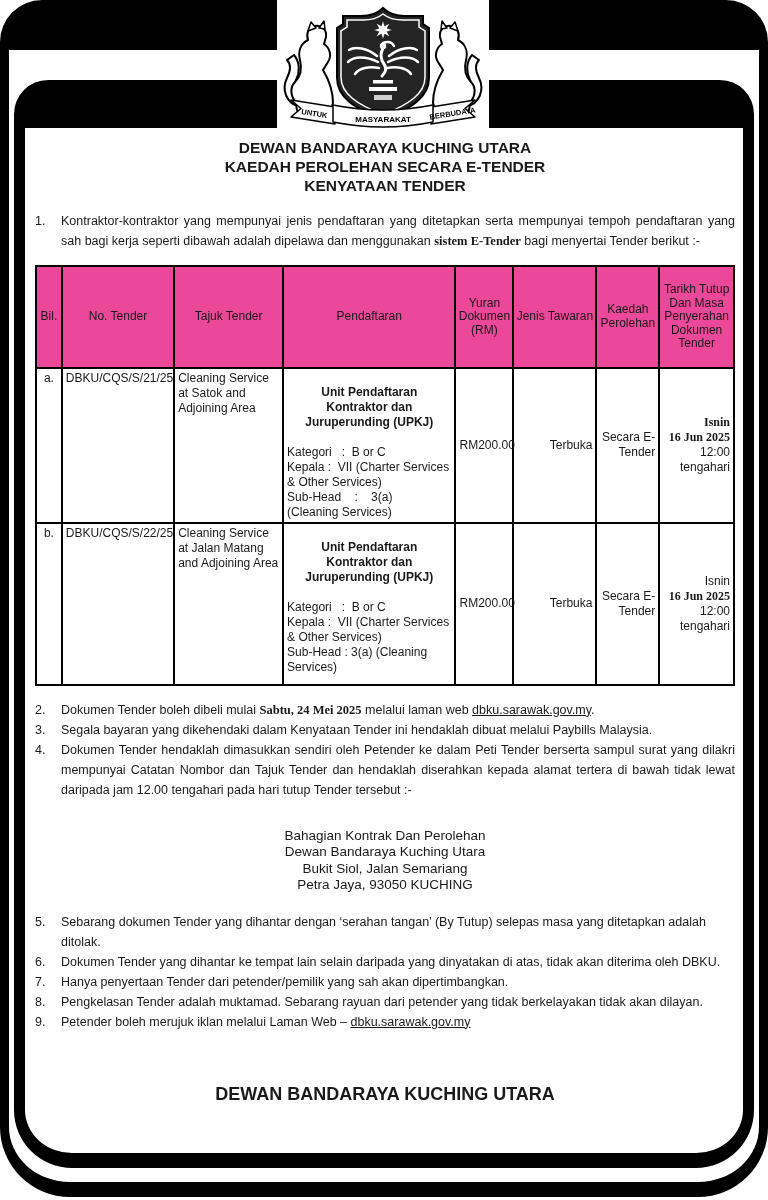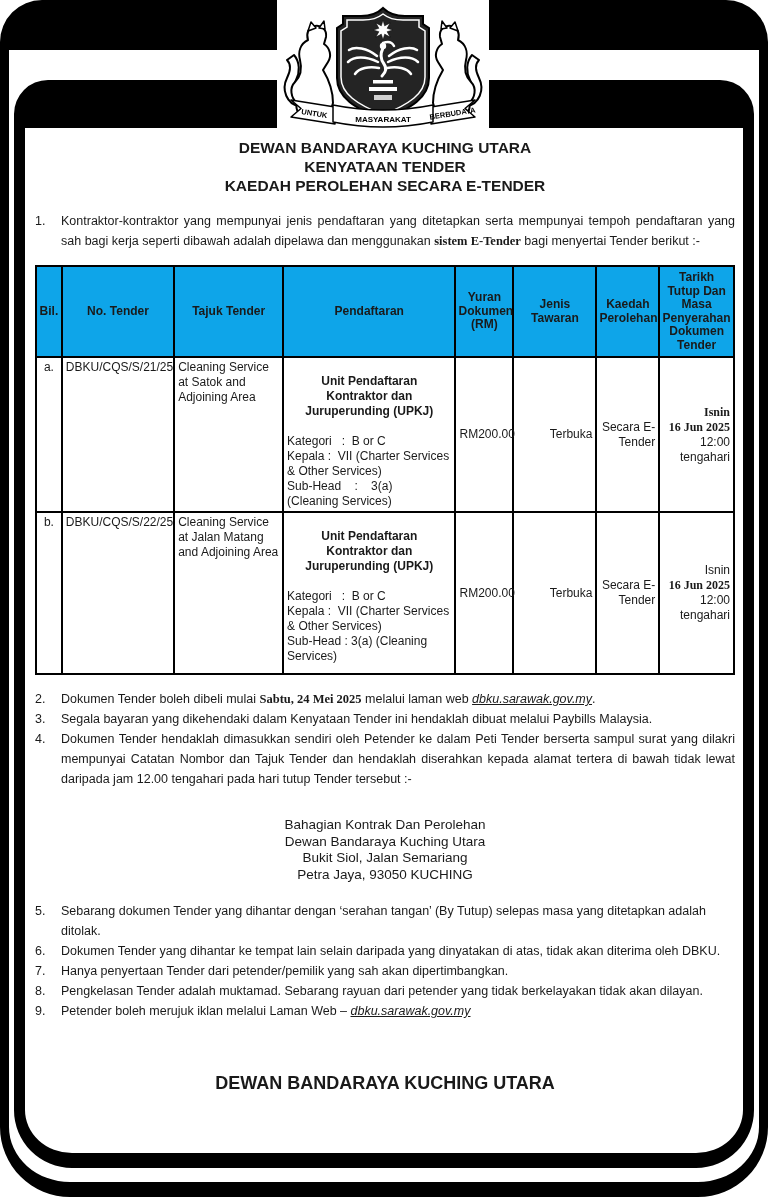--- a/index.html
+++ b/index.html
@@ -17,28 +17,28 @@
 
   
   .content{position:absolute;left:35px;top:138px;width:700px;z-index:6;font-size:12.5px;line-height:20px;}
   .title-block{text-align:center;font-weight:bold;font-size:15.5px;line-height:19px;margin-bottom:16px;}
   .list-item{display:flex;margin:0;}
   .li-num{width:26px;flex:0 0 26px;}
   .li-text{flex:1;}
   .just{text-align:justify;}
   .b{font-weight:bold;font-family:Liberation Serif, serif;}
   .i{}
-  .link{text-decoration:underline;color:#1a1a1a;cursor:pointer;font-style:italic;}
+  .link{text-decoration:underline;color:#1a1a1a;cursor:pointer;}
   .mb14{margin-bottom:14px;}
 
   
   table.tender{border-collapse:collapse;width:100%;font-size:12px;margin-bottom:14px;table-layout:fixed;}
   table.tender th,table.tender td{border:2px solid #000;}
-  table.tender th{background:#0ea5e9;font-weight:bold;font-size:12px;line-height:13.5px;
-    padding:4px 2px;text-align:center;vertical-align:middle;}
+  table.tender th{background:#ec4899;font-weight:normal;font-size:12px;line-height:13.5px;
+    padding:16px 2px;text-align:center;vertical-align:middle;}
   table.tender td{padding:2px 3px;line-height:15px;}
   .va-top{vertical-align:top;}
   .va-mid{vertical-align:middle;text-align:right;}
   .row-a{height:148px;}
   .row-b{height:162px;}
   .bil-cell{text-align:center;}
   .pend-cell{padding-top:16px !important;}
   .pend-title{font-weight:bold;text-align:center;margin:0 10px 15px 10px;line-height:15px;}
   .pend-line{white-space:pre-wrap;line-height:15px;}
   .tarikh{line-height:16px;}
@@ -102,22 +102,22 @@
         <text x="106" y="122" font-size="8">MASYARAKAT</text>
         <text x="176" y="116" transform="rotate(-9 176 116)">BERBUDAYA</text>
       </g>
     </svg>
   </div>
 
   <div class="content">
 
     <div class="title-block">
       <div>DEWAN BANDARAYA KUCHING UTARA</div>
+      <div>KAEDAH PEROLEHAN SECARA E-TENDER</div>
       <div>KENYATAAN TENDER</div>
-      <div>KAEDAH PEROLEHAN SECARA E-TENDER</div>
     </div>
 
     <div class="list-item mb14">
       <span class="li-num">1.</span>
       <div class="li-text just"><span>Kontraktor-kontraktor yang mempunyai jenis pendaftaran yang ditetapkan serta mempunyai tempoh pendaftaran yang sah bagi kerja seperti dibawah adalah dipelawa dan menggunakan </span><span class="b">sistem E-Tender</span><span> bagi menyertai Tender berikut :-</span></div>
     </div>
 
     <table class="tender">
       <colgroup>
         <col style="width:3.7%">

